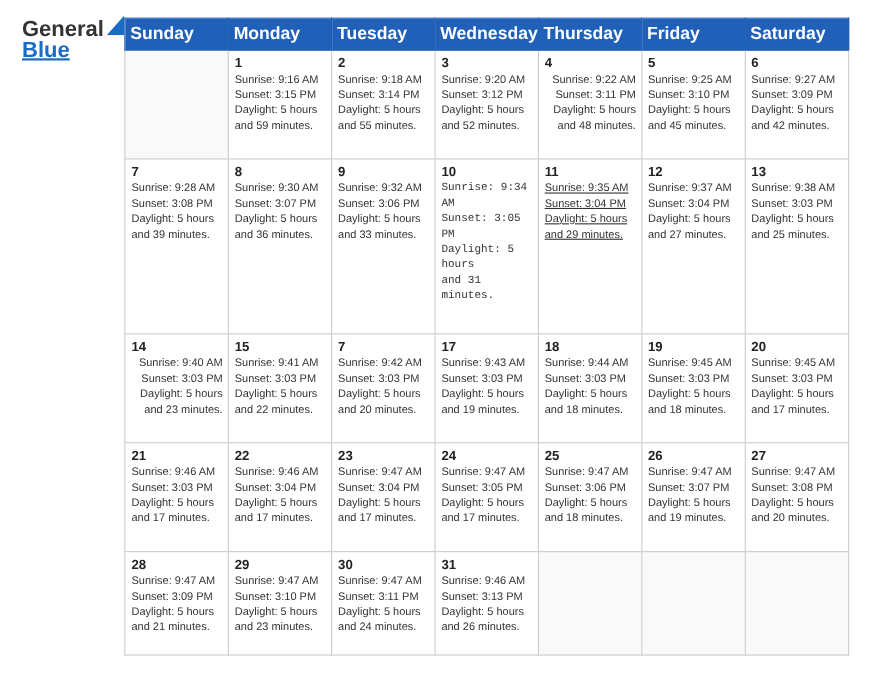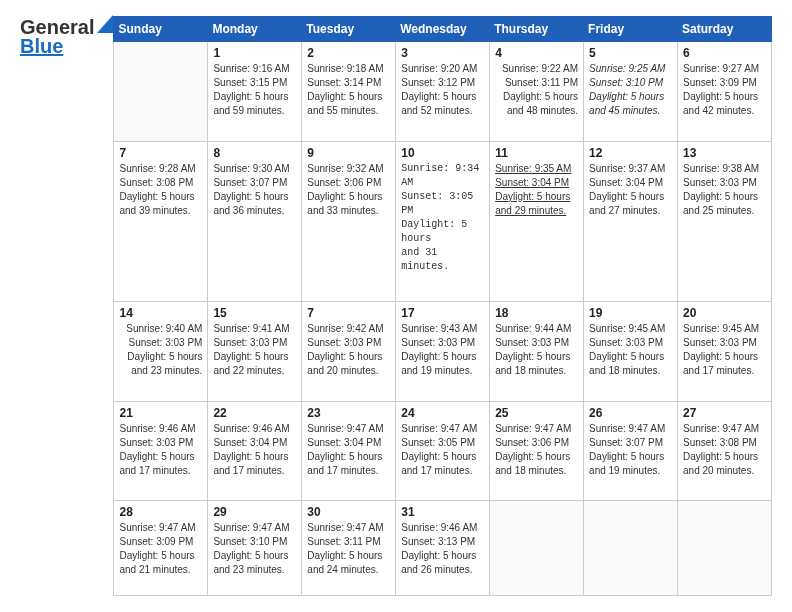--- a/index.html
+++ b/index.html
@@ -43,21 +43,21 @@
     .calendar {
       flex: 1;
       border: 1px solid #ccc;
       border-collapse: collapse;
       width: 100%;
       table-layout: fixed;
     }
     .calendar th {
       background: #2060b8;
       color: #fff;
-      font-size: 12px;
+      font-size: 16px;
       font-weight: bold;
       padding: 5px 4px;
       text-align: left;
       border: 1px solid #2060b8;
     }
     .calendar td {
       border: 1px solid #ccc;
       vertical-align: top;
       padding: 4px 5px;
       font-size: 10.5px;
@@ -142,21 +142,21 @@
           </td>
           <td>
             <span class="day-num">4</span>
             <div class="day-info" style="white-space: pre-line; text-align: right;">Sunrise: 9:22 AM
 Sunset: 3:11 PM
 Daylight: 5 hours
 and 48 minutes.</div>
           </td>
           <td>
             <span class="day-num">5</span>
-            <div class="day-info" style="white-space: pre-line; font-style: italic;">Sunrise: 9:25 AM
+            <div class="day-info" style="white-space: pre-line;">Sunrise: 9:25 AM
 Sunset: 3:10 PM
 Daylight: 5 hours
 and 45 minutes.</div>
           </td>
           <td>
             <span class="day-num">6</span>
             <div class="day-info" style="white-space: pre-line;">Sunrise: 9:27 AM
 Sunset: 3:09 PM
 Daylight: 5 hours
 and 42 minutes.</div>

